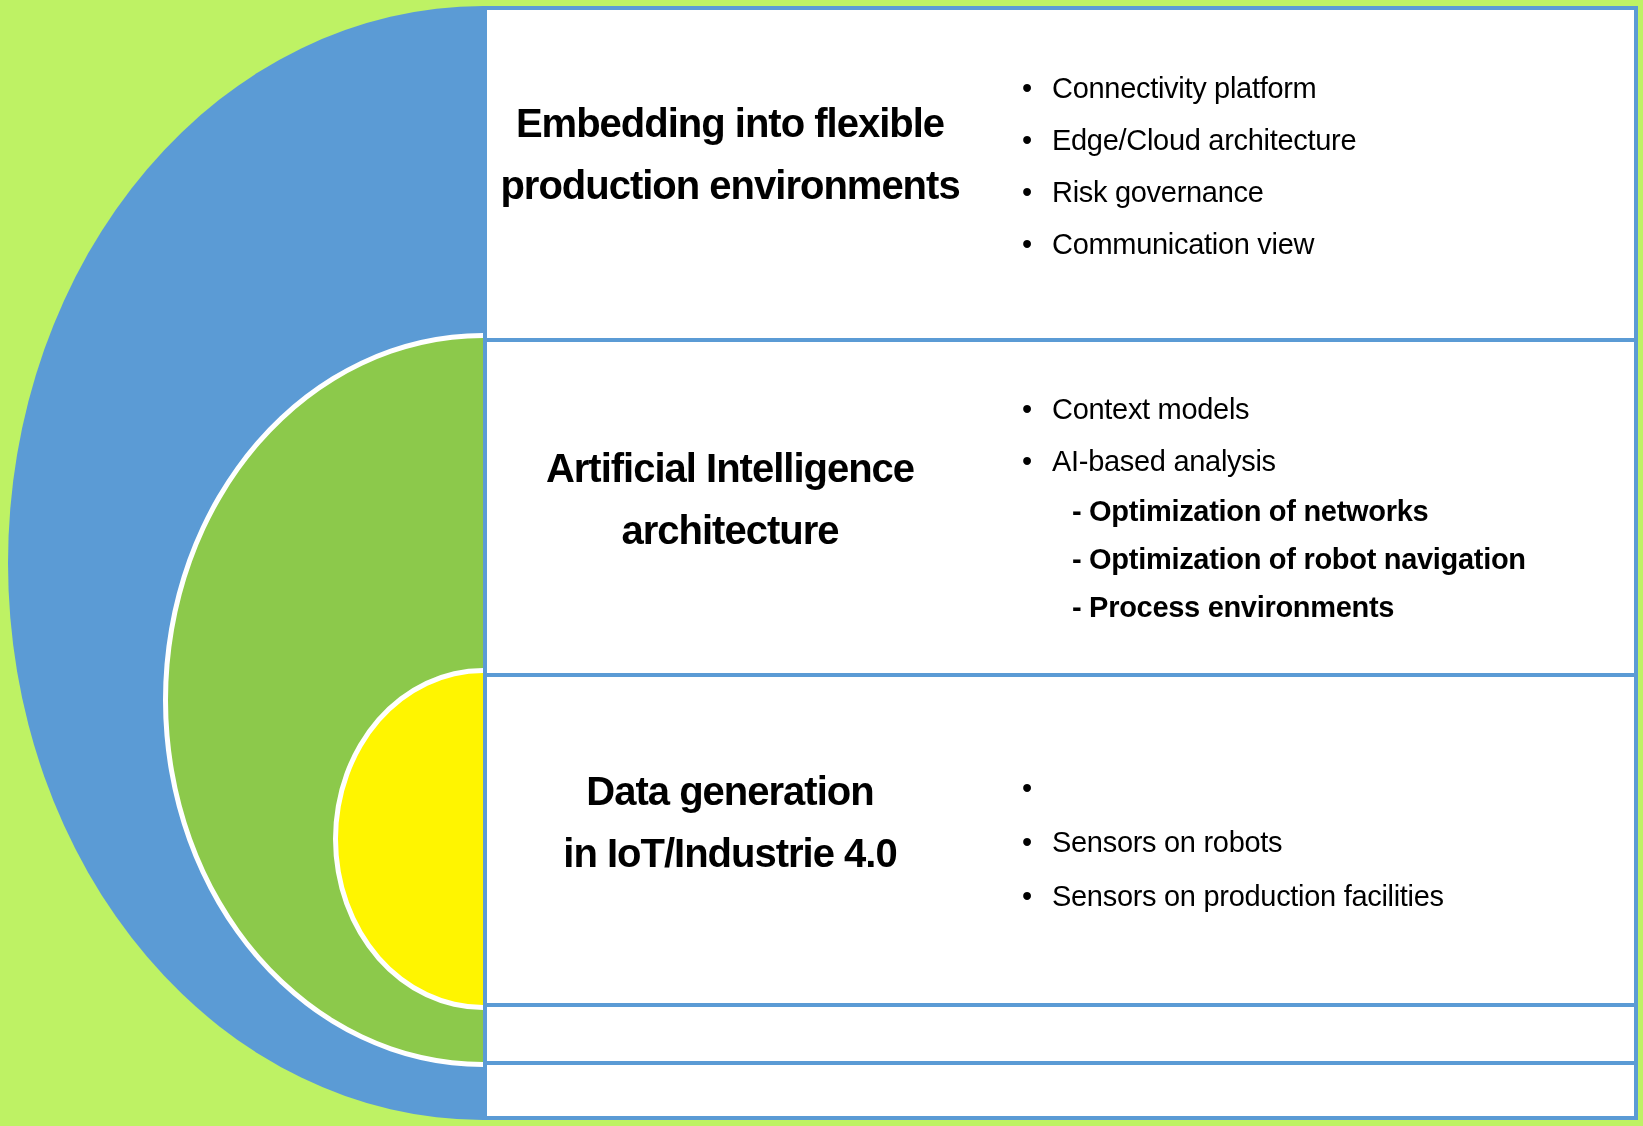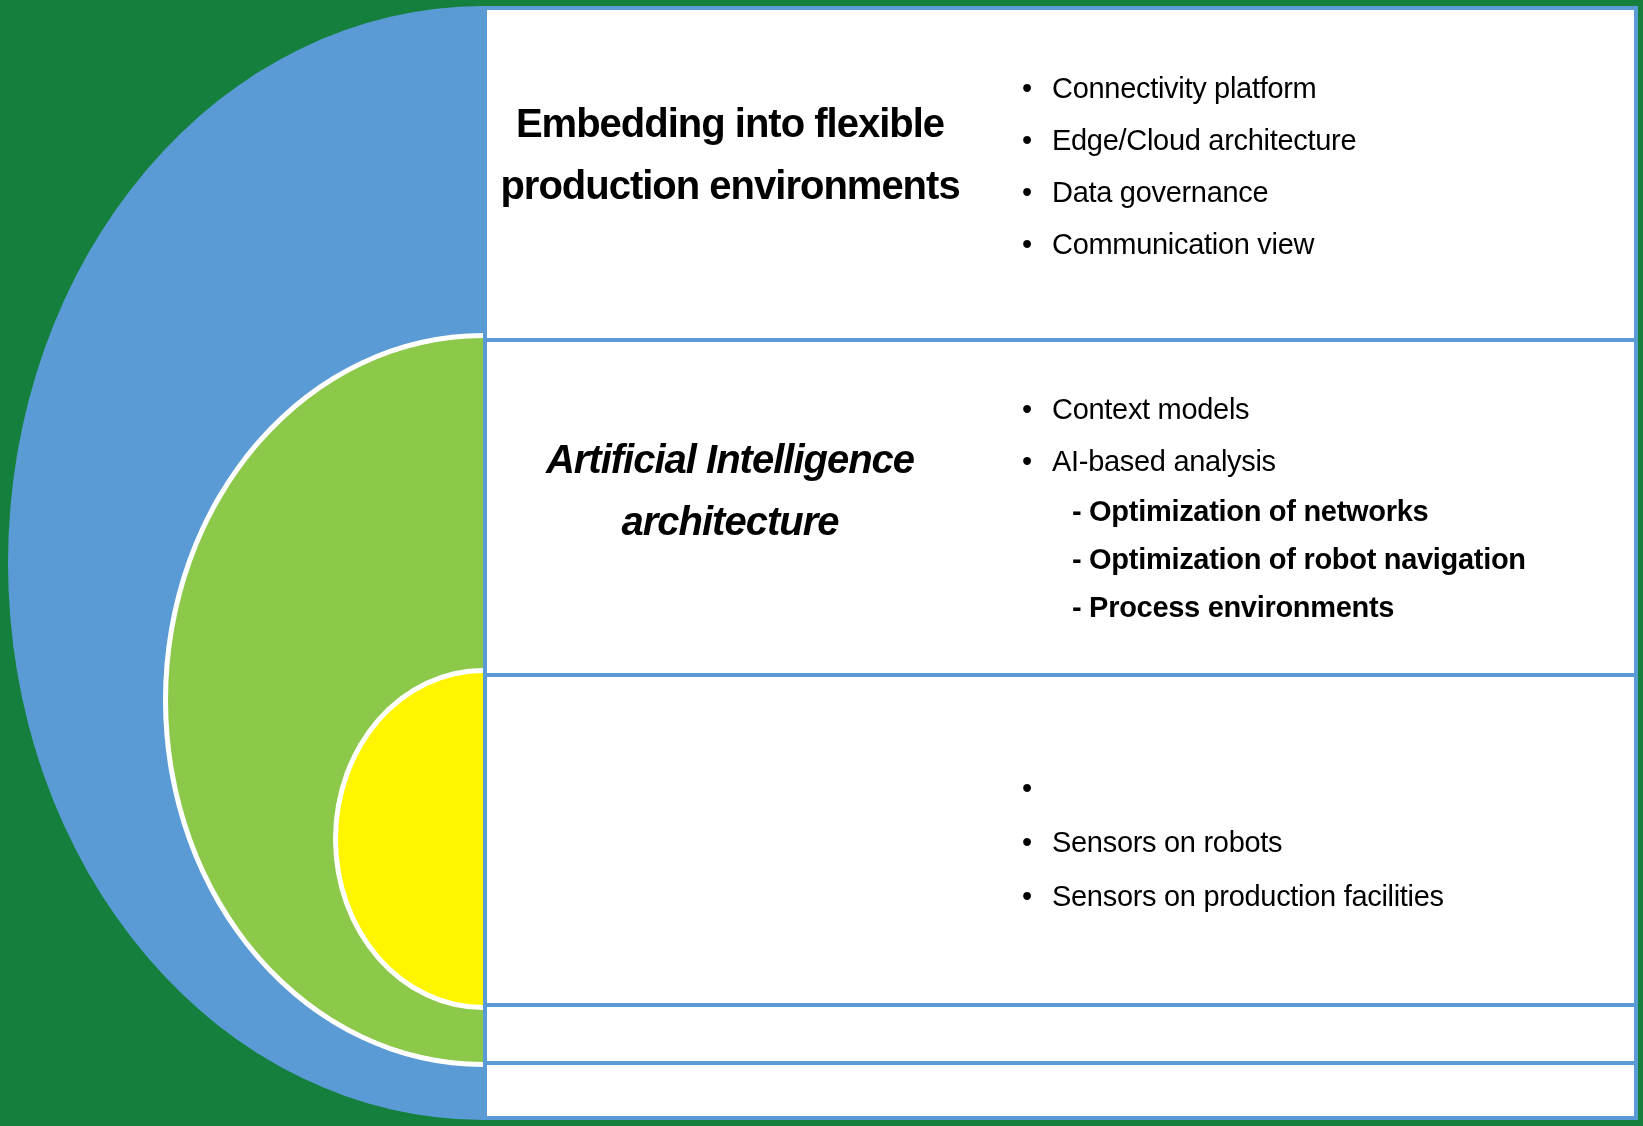--- a/index.html
+++ b/index.html
@@ -1,19 +1,19 @@
 <!DOCTYPE html>
 <html><head>
 <meta charset="utf-8">
 <style>
   html, body { margin:0; padding:0; background:#ffffff; }
   .canvas {
     position:relative;
     width:1643px; height:1126px;
-    background:#15803d;
+    background:#bef264;
     overflow:hidden;
     font-family:"Liberation Sans", sans-serif;
     color:#000;
   }
   .ellipse { position:absolute; border-radius:50%; box-sizing:border-box; }
   .ellipse.blue   { left:8px;   top:6px;   width:950px; height:1114px; }
   .ellipse.green  { left:163px; top:333px; width:640px; height:734px; border:5px solid #ffffff; }
   .ellipse.yellow { left:333px; top:668px; width:300px; height:342px; border:5px solid #ffffff; }
 
   .panel { position:absolute; left:483px; top:6px; width:1155px; height:1114px; background:#ffffff; }
@@ -24,21 +24,21 @@
   .hline.y3 { top:673px; } .hline.y4 { top:1003px; }
   .hline.y5 { top:1061px; }.hline.y6 { top:1116px; }
   .vline.x1 { left:483px; } .vline.x2 { left:1634px; }
 
   .band-title {
     position:absolute; left:483px; width:494px;
     font-weight:700; font-size:40px; line-height:62px;
     letter-spacing:-1px; text-align:center; white-space:nowrap;
   }
   .band-title.t1 { top:92px; }
-  .band-title.t2 { top:428px;font-style:italic; }
+  .band-title.t2 { top:437px; }
   .band-title.t3 { top:760px; }
 
   ul.bullets {
     position:absolute; left:1022px; margin:0; padding:0;
     list-style:none; font-size:29px; letter-spacing:-0.3px; white-space:nowrap;
   }
   ul.bullets li { display:flex; align-items:center; }
   ul.bullets .dot { display:inline-block; width:30px; }
   ul.bullets.b1 { top:62px; }  .b1 li { height:52px; }
   ul.bullets.b2 { top:383px; } .b2 li.main { height:52px; } .b2 li.sub { height:48px; padding-left:50px;font-weight:bold; }
@@ -72,21 +72,21 @@
     <li>
       <span class="dot">•</span>
       <span class="txt">Connectivity platform</span>
       </li>
     <li>
       <span class="dot">•</span>
       <span class="txt">Edge/Cloud architecture</span>
       </li>
     <li>
       <span class="dot">•</span>
-      <span class="txt">Data governance</span>
+      <span class="txt">Risk governance</span>
       </li>
     <li>
       <span class="dot">•</span>
       <span class="txt">Communication view</span>
       </li>
   </ul>
 
   <div class="band-title t2">
     <span>Artificial Intelligence</span><br>
     <span>architecture</span>
@@ -104,20 +104,24 @@
       <span class="txt">- Optimization of networks</span>
       </li>
     <li class="sub">
       <span class="txt">- Optimization of robot navigation</span>
       </li>
     <li class="sub">
       <span class="txt">- Process environments</span>
       </li>
   </ul>
 
+  <div class="band-title t3">
+    <span>Data generation</span><br>
+    <span>in IoT/Industrie 4.0</span>
+  </div>
   <ul class="bullets b3">
     <li>
       <span class="dot">•</span>
       </li>
     <li>
       <span class="dot">•</span>
       <span class="txt">Sensors on robots</span>
       </li>
     <li>
       <span class="dot">•</span>

